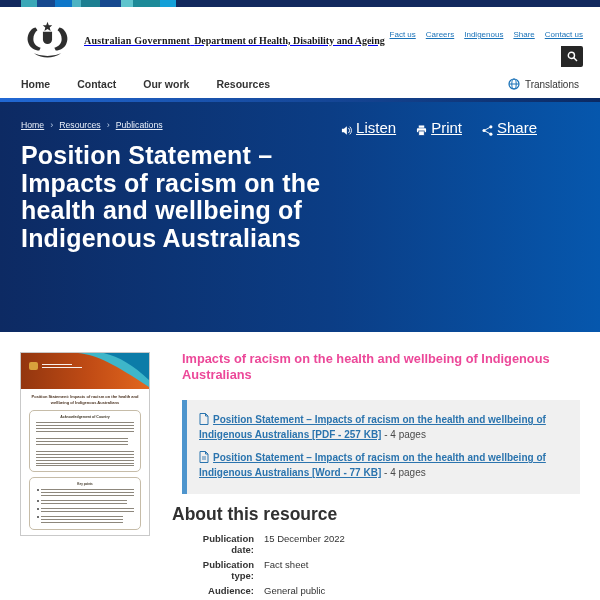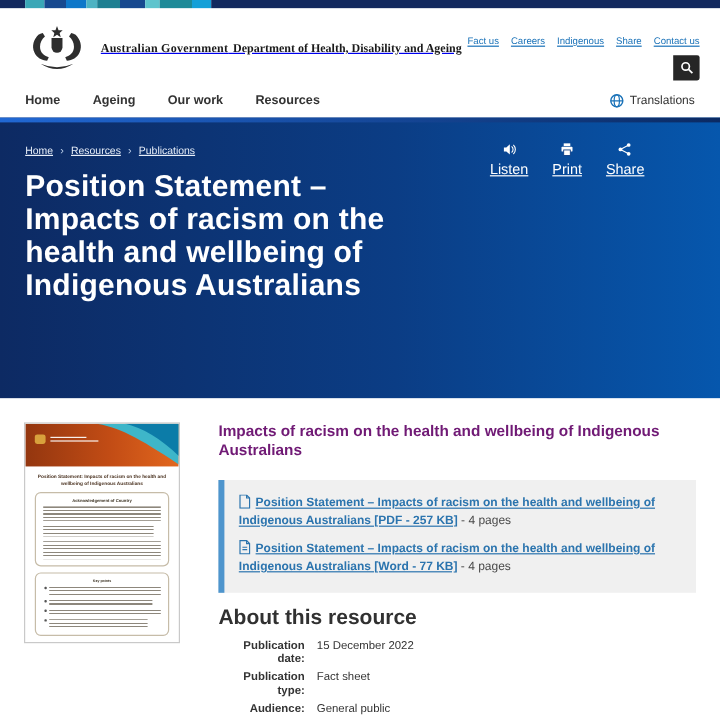--- a/index.html
+++ b/index.html
@@ -40,22 +40,22 @@
   
   .hero { position:absolute; top:98px; left:0; width:600px; height:234px;
     background:linear-gradient(90deg,#0d2a63 0%,#0b3d85 55%,#0657ad 100%); }
   .hero-accent { position:absolute; top:0; left:0; width:600px; height:4px;
     background:linear-gradient(90deg,#2168d4 0%,#0b2a63 100%); }
   .crumb-row { position:absolute; top:22px; left:21px; display:flex; align-items:center; gap:6px;
     font-size:8.7px; }
   .crumb-row a { color:#e9f0fa; text-decoration:underline; }
   .crumb-sep { color:#bcd0ea; font-size:9px; }
   .hero-actions { position:absolute; top:21px; right:63px; display:flex; gap:20px; align-items:center; }
-  .hero-action { display:flex; align-items:center; gap:4px; color:#fff; font-size:12px;
-    text-decoration:underline;flex-direction:column; }
+  .hero-action { display:flex; align-items:flex-end; gap:4px; color:#fff; font-size:15px;
+    text-decoration:underline; }
   .hero-action svg { width:11px; height:11px; }
   .hero-title { position:absolute; top:44px; left:21px; width:345px; color:#fff;
     font-size:25px; line-height:27.5px; font-weight:bold; letter-spacing:.2px; }
   .hero-sub { position:absolute; top:166px; left:21px; width:402px; color:#eef3fb;
     font-size:12.3px; line-height:19px; }
 
   
   .content { position:absolute; top:332px; left:0; width:600px; height:268px; background:#fff; }
 
   
@@ -73,27 +73,27 @@
   .thumb-h { font-size:3.5px; font-weight:bold; color:#3c3323; text-align:center; margin-bottom:3px; }
   .flines { background-image:repeating-linear-gradient(to bottom,#8d877c 0,#8d877c 1px,transparent 1px,transparent 2.9px);
     margin-bottom:4px; }
   .bullet { position:relative; padding-left:5px; margin-bottom:3px; }
   .bullet::before { content:''; position:absolute; left:1px; top:0; width:1.5px; height:1.5px;
     background:#555; border-radius:50%; }
   .bullet .flines { margin-bottom:0; }
 
   
   .res-heading { position:absolute; left:182px; top:19px; width:392px; font-size:12.8px;
-    line-height:16px; font-weight:bold; color:#701a75; }
+    line-height:16px; font-weight:bold; color:#ec4899; }
   .dl-box { position:absolute; left:182px; top:68px; width:398px; background:#f0f0f0;
     border-left:5px solid #4e95cd; padding:12px 12px 6px; }
   .dl-item { font-size:10px; line-height:15px; margin-bottom:8px; color:#4a4a4a; }
   .dl-item a { color:#2b74ae; font-weight:bold; text-decoration:underline; }
   .dl-item svg { width:10px; height:12px; vertical-align:-2px; margin-right:4px; color:#2b74ae; }
-  .about-heading { position:absolute; left:182px; top:172px; font-size:17.5px; font-weight:bold;
+  .about-heading { position:absolute; left:172px; top:172px; font-size:17.5px; font-weight:bold;
     color:#313131; }
   .detail-row { position:absolute; left:182px; display:flex; font-size:9.5px; color:#333;text-align:right; }
   .detail-row .lbl { width:72px; font-weight:bold; flex:0 0 auto; }
   .detail-row .val { margin-left:10px; }
   .dr0 { top:201px; } .dr1 { top:227px; } .dr2 { top:253px; }
 </style>
 </head>
 <body>
 
 <div id="app">
@@ -140,21 +140,21 @@
           <circle cx="4.4" cy="4.4" r="3.1" fill="none" stroke="#fff" stroke-width="1.4"></circle>
           <line x1="6.8" y1="6.8" x2="10" y2="10" stroke="#fff" stroke-width="1.4"></line>
         </svg>
       </button>
     </div>
   </header>
 
   <nav class="nav">
     <div class="nav-items">
       <a class="nav-item" href="#">Home</a>
-      <a class="nav-item" href="#">Ageing</a>
+      <a class="nav-item" href="#">Contact</a>
       <a class="nav-item" href="#">Our work</a>
       <a class="nav-item" href="#">Resources</a>
     </div>
     <a class="translations" href="#">
       <svg class="globe" viewBox="0 0 12 12">
         <circle cx="6" cy="6" r="5" fill="none" stroke="currentColor" stroke-width="1.2"></circle>
         <ellipse cx="6" cy="6" rx="2.2" ry="5" fill="none" stroke="currentColor" stroke-width="1"></ellipse>
         <line x1="1" y1="6" x2="11" y2="6" stroke="currentColor" stroke-width="1"></line>
       </svg>
       <span>Translations</span>

